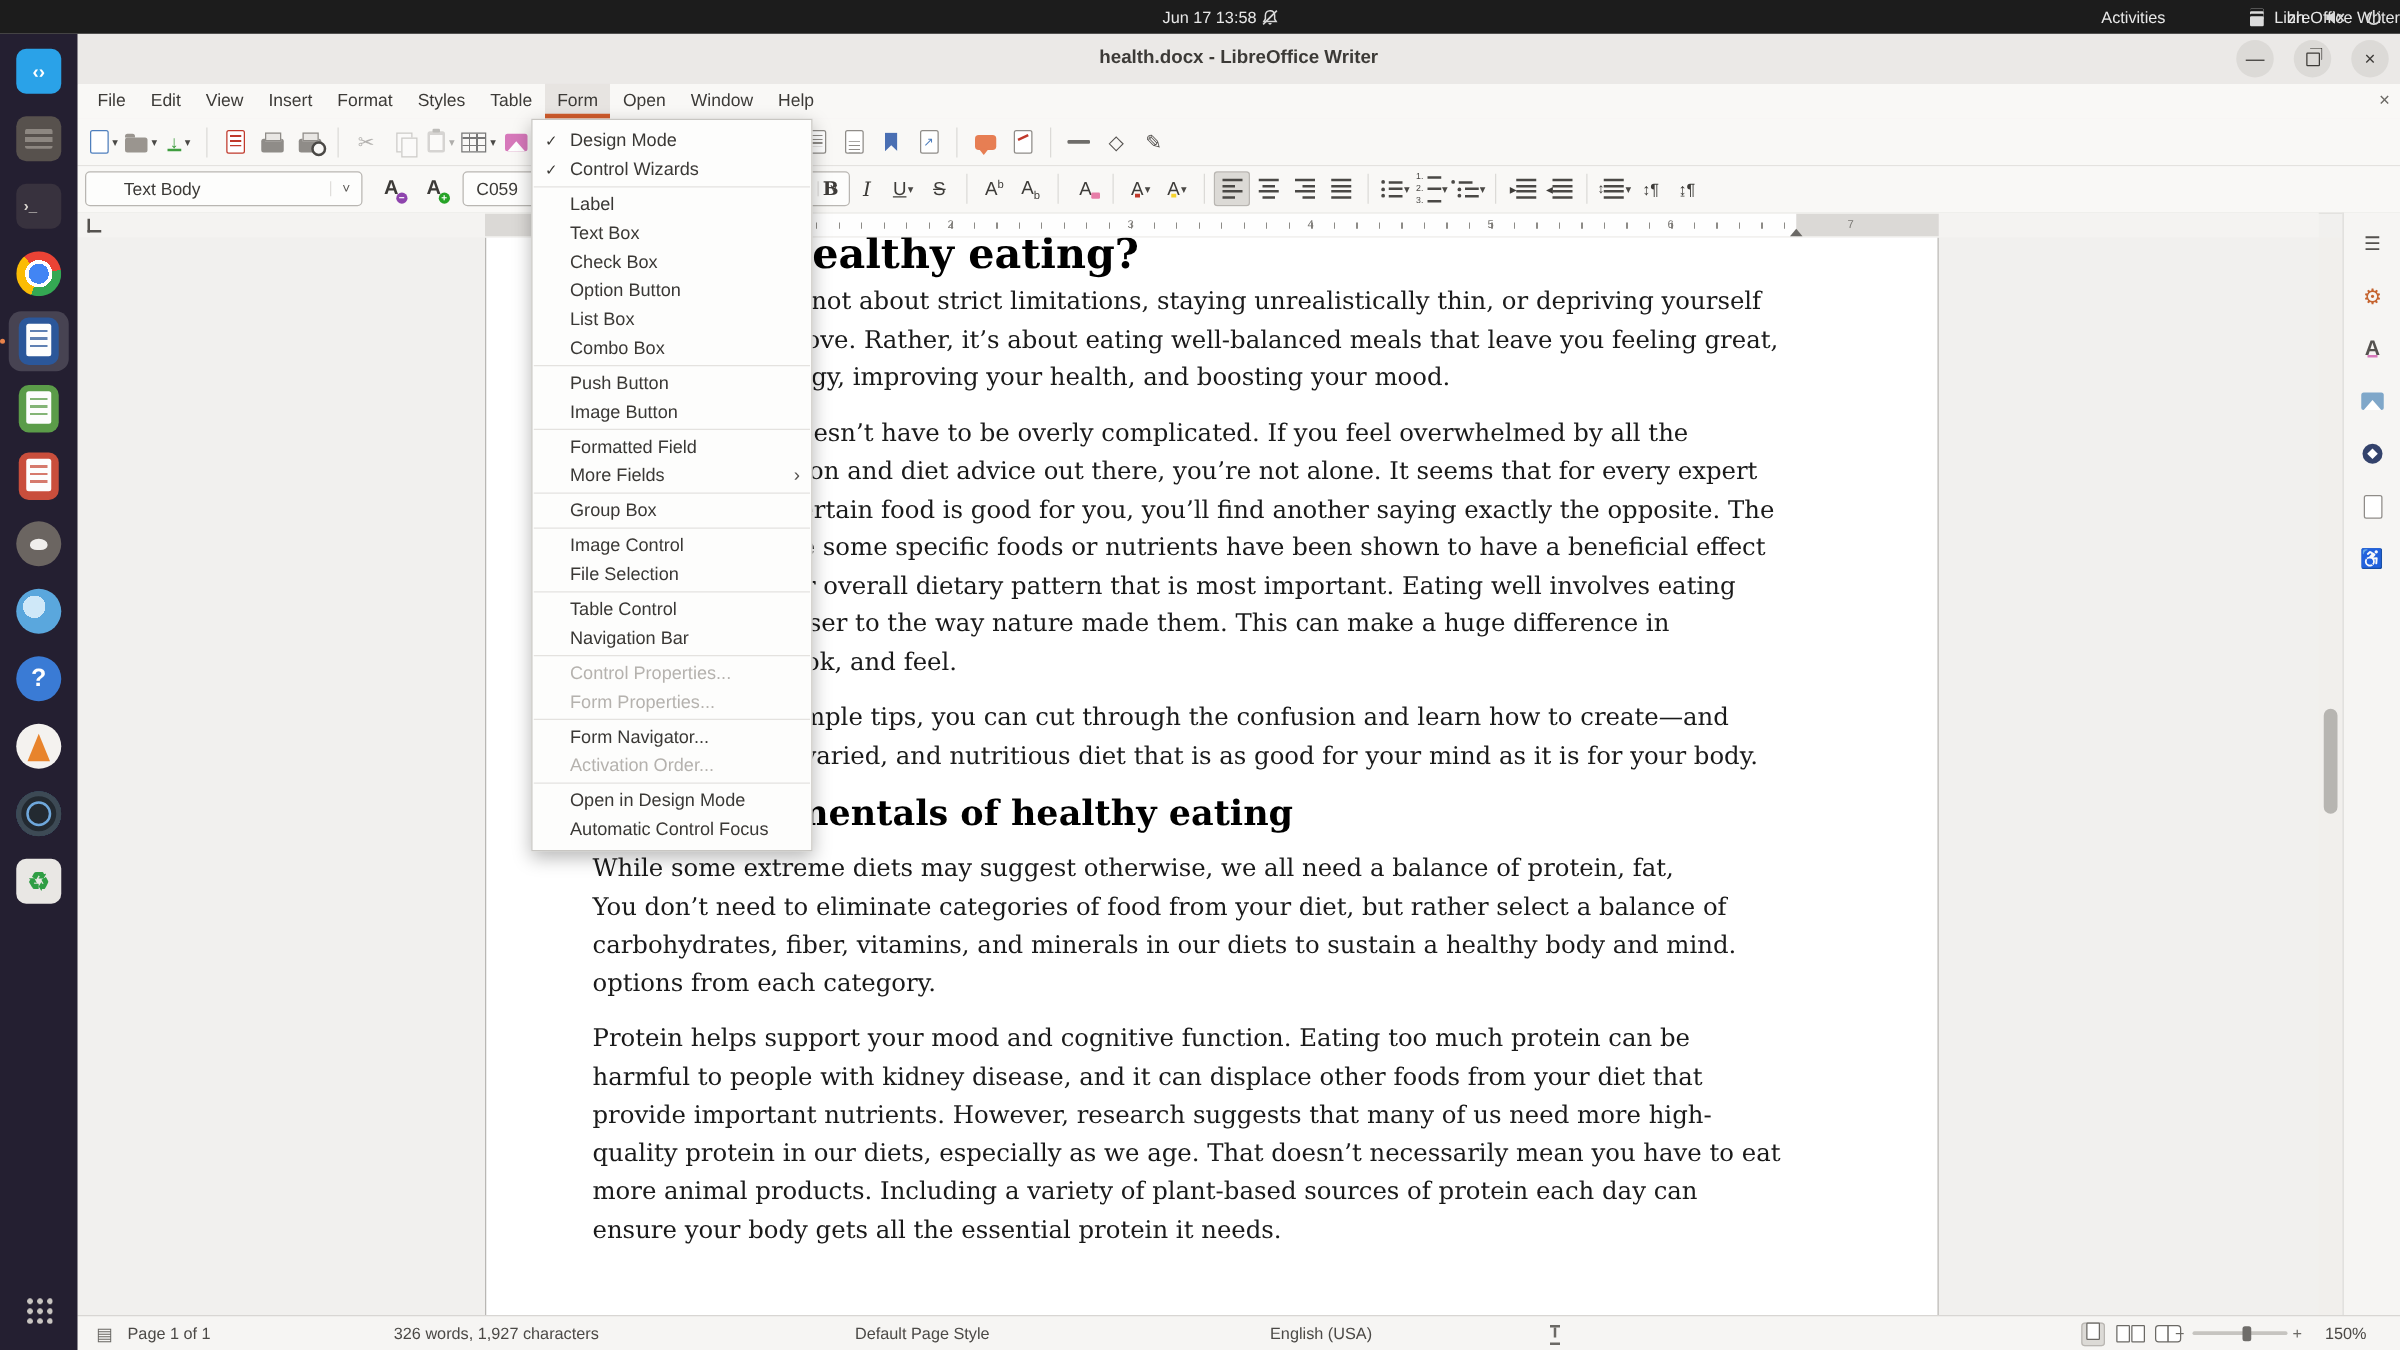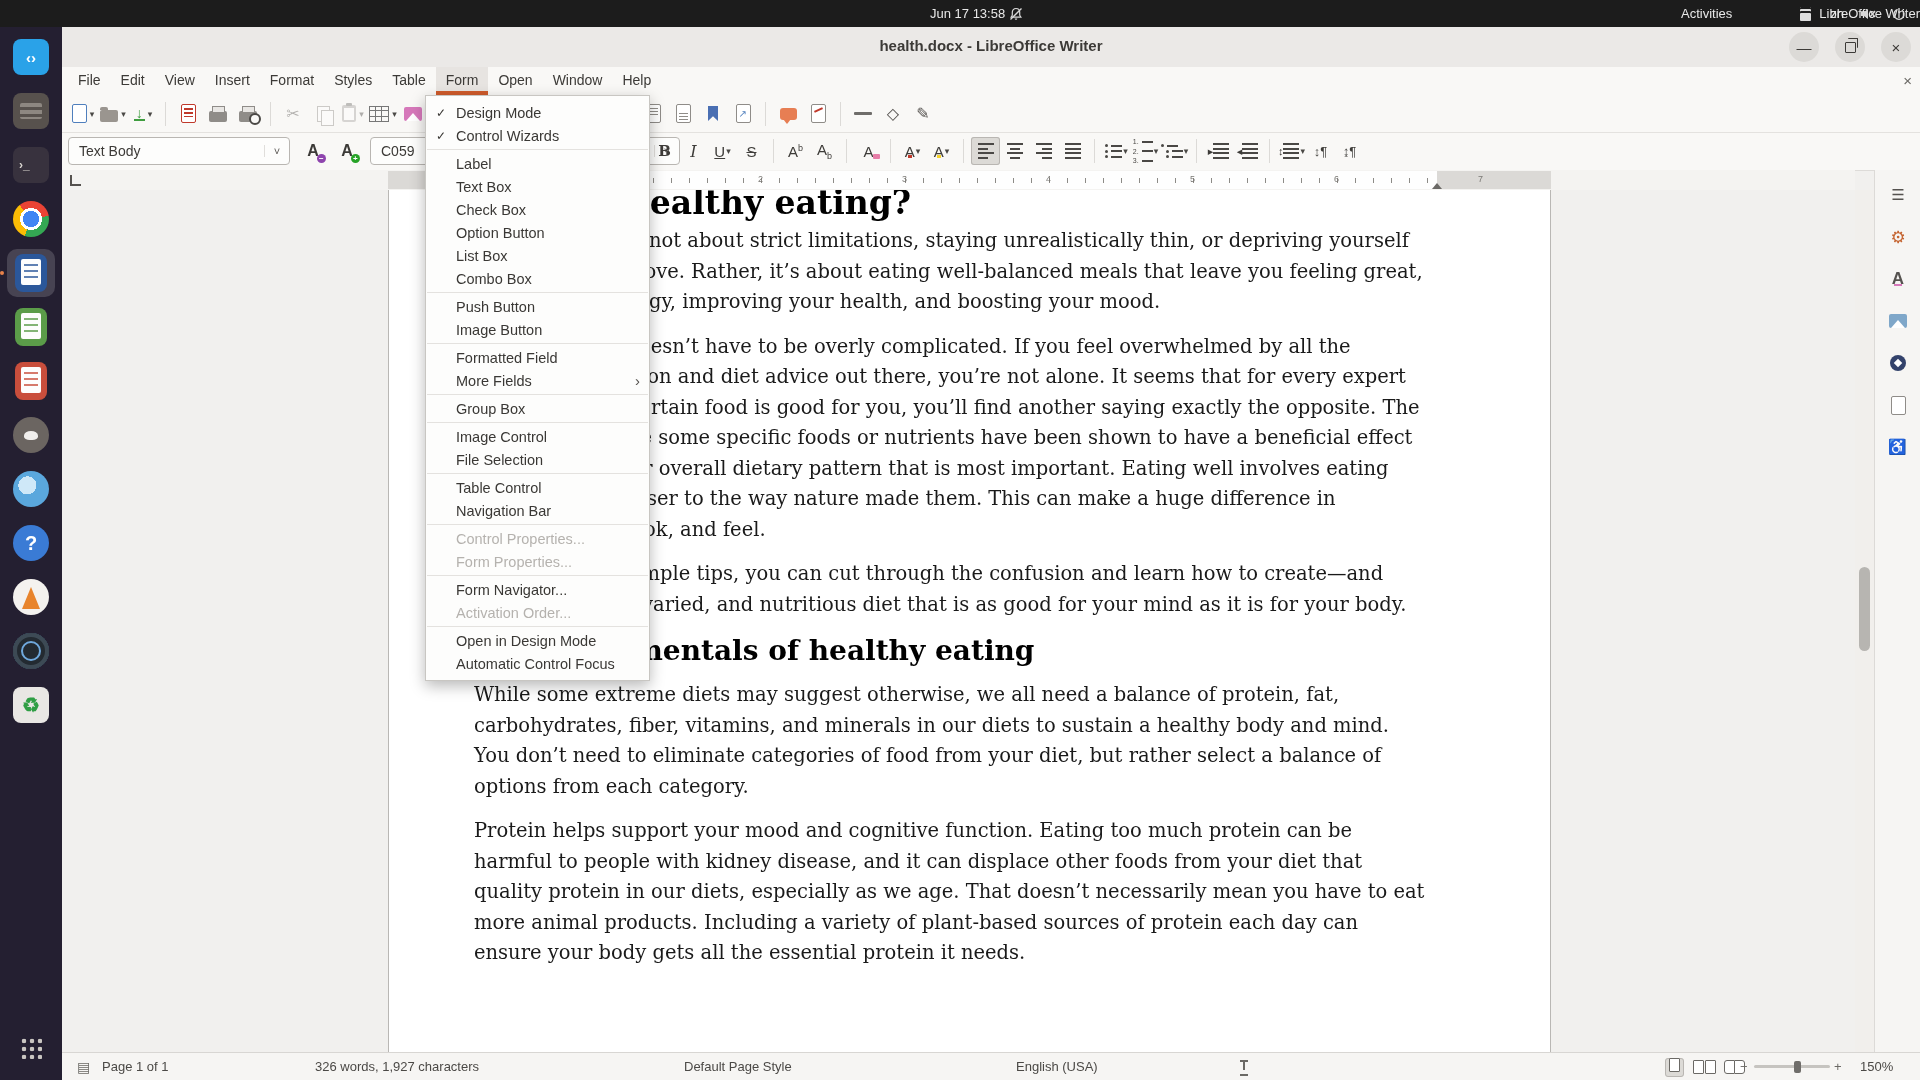--- a/index.html
+++ b/index.html
@@ -386,21 +386,21 @@
     </div>
     <div class="tbtn">
       <span class="glyph">◇</span>
     </div>
     <div class="tbtn">
       <span class="glyph">✎</span>
     </div>
   </div>
 
 <div id="tb2" class="abs">
-  <div class="combo" style="left:6px;width:222px;">
+  <div class="combo" style="left:6px;width:222px;padding-left:20px;">
     <span class="cval">Text Body</span>
     <span class="carr">˅</span>
   </div>
   <div class="fmt-ic" style="left:236px;">
     <span class="styA">A<span class="badge" style="background:#8e44ad;">−</span></span>
   </div>
   <div class="fmt-ic" style="left:270px;">
     <span class="styA">A<span class="badge" style="background:#27a327;">+</span></span>
   </div>
   <div class="combo" style="left:308px;width:252px;">
@@ -598,27 +598,28 @@
           <div class="line">foods that are closer to the way nature made them. This can make a huge difference in</div>
           <div class="line">how you think, look, and feel.</div>
         </div>
         <div class="p">
           <div class="line">By using these simple tips, you can cut through the confusion and learn how to create—and</div>
           <div class="line">stick to—a tasty, varied, and nutritious diet that is as good for your mind as it is for your body.</div>
         </div>
         <h2>The fundamentals of healthy eating</h2>
         <div class="p">
           <div class="line">While some extreme diets may suggest otherwise, we all need a balance of protein, fat,</div>
+          <div class="line">You don’t need to eliminate categories of food from your diet, but rather select a balance of</div>
           <div class="line">carbohydrates, fiber, vitamins, and minerals in our diets to sustain a healthy body and mind.</div>
-          <div class="line">You don’t need to eliminate categories of food from your diet, but rather select a balance of</div>
           <div class="line">options from each category.</div>
         </div>
         <div class="p">
           <div class="line">Protein helps support your mood and cognitive function. Eating too much protein can be</div>
           <div class="line">harmful to people with kidney disease, and it can displace other foods from your diet that</div>
+          <div class="line">provide important nutrients. However, research suggests that many of us need more high-</div>
           <div class="line">quality protein in our diets, especially as we age. That doesn’t necessarily mean you have to eat</div>
           <div class="line">more animal products. Including a variety of plant-based sources of protein each day can</div>
           <div class="line">ensure your body gets all the essential protein it needs.</div>
         </div>
       </div>
   </div>
 </div>
 
 <div id="form-menu" class="abs">
   <div id="form-menu-items">

